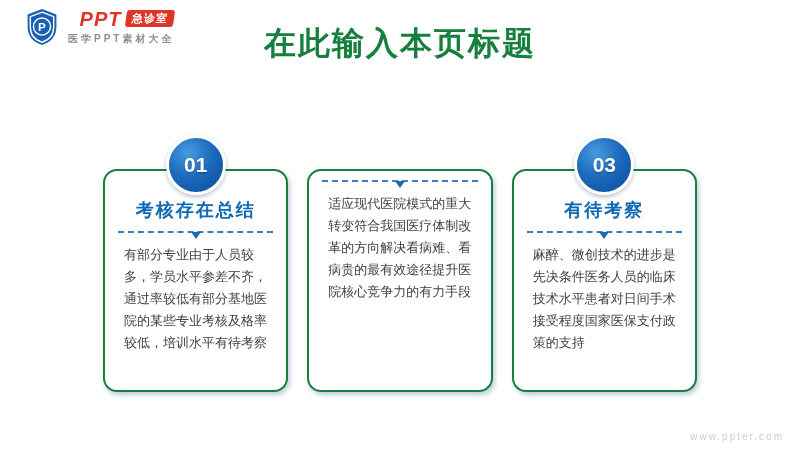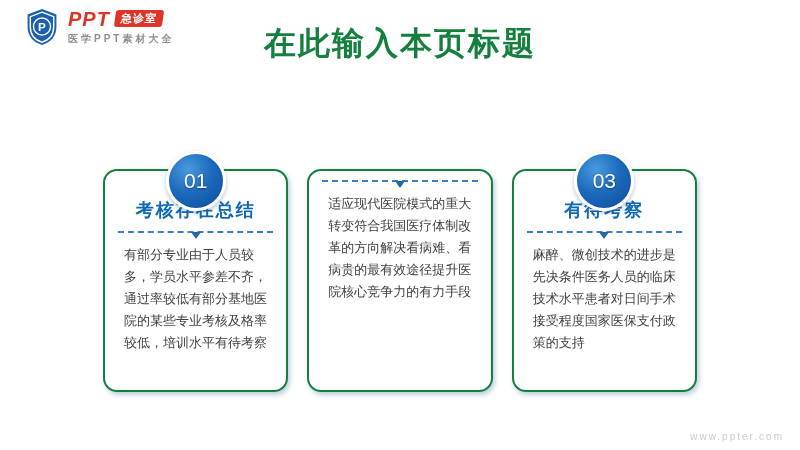--- a/index.html
+++ b/index.html
@@ -16,21 +16,21 @@
   .logo {
     position: absolute;
     top: 7px;
     left: 24px;
     display: flex;
     align-items: center;
     gap: 8px;
   }
   .logo-shield { display: block; }
   .logo-textcol { display: flex; flex-direction: column; }
-  .logo-row1 { display: flex; align-items: center; gap: 5px; }
+  .logo-row1 { display: flex; align-items: center; gap: 5px; justify-content: flex-end; }
   .brand-text {
     color: #df3428;
     font-weight: 900;
     font-style: italic;
     font-size: 20px;
     letter-spacing: 1px;
     line-height: 20px;
   }
   .brand-badge {
     background: #df3428;
@@ -79,35 +79,35 @@
     position: absolute;
     top: 135px;
     left: 103px;
     right: 103px;
     display: flex;
     gap: 19px;
   }
   .card { position: relative; flex: 1; }
   .num-circle {
     position: absolute;
-    top: 16px;
+    top: 0;
     left: 50%;
     transform: translateX(-50%);
     width: 54px;
     height: 54px;
     border-radius: 50%;
     border: 3px solid #ffffff;
     background: radial-gradient(circle at 35% 28%, #4a9ae0 0%, #1d6bbd 45%, #0b4a97 100%);
     z-index: 2;
     display: flex;
     align-items: center;
     justify-content: center;
     color: #ffffff;
     font-size: 21px;
-    font-weight: normal;
+    font-weight: bold;
     text-shadow: 0 1px 2px rgba(0,0,0,0.35);
     box-shadow: 0 2px 4px rgba(40,80,130,0.35);
   }
   .card-box {
     margin-top: 34px;
     height: 223px;
     border: 2px solid #15803d;
     border-radius: 14px;
     background: #ffffff;
     box-shadow: 2px 3px 5px rgba(110,145,180,0.45);

